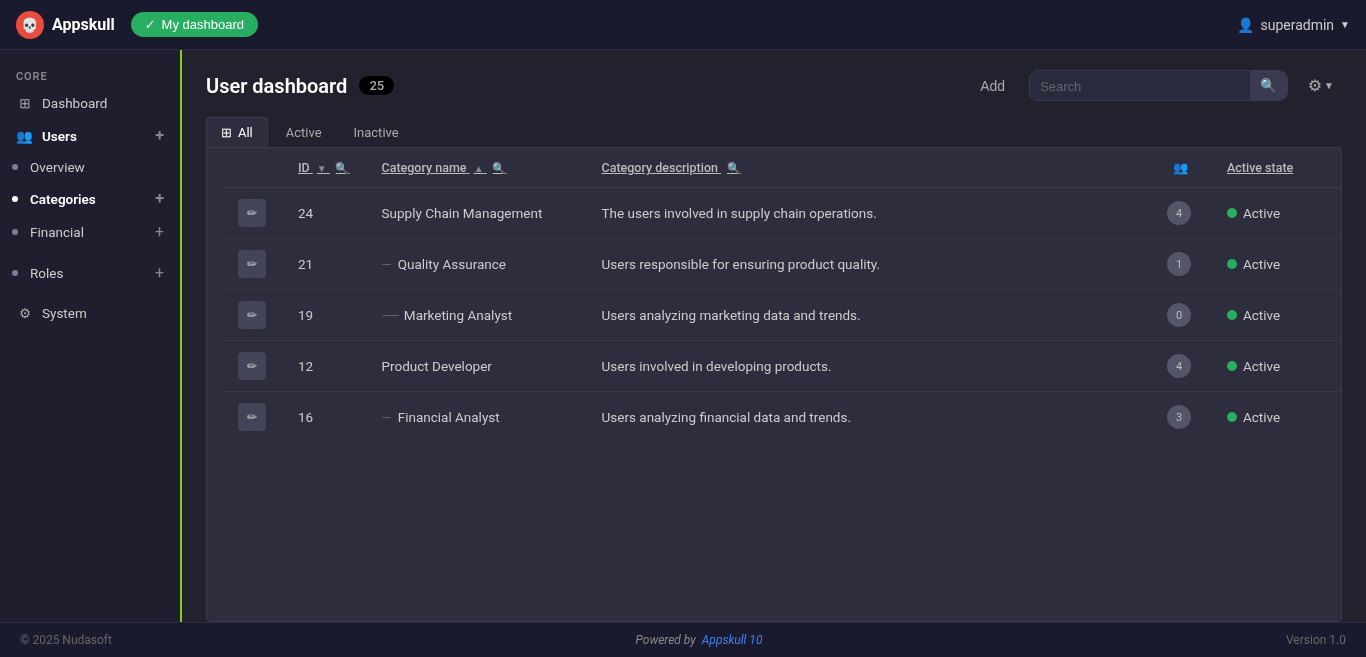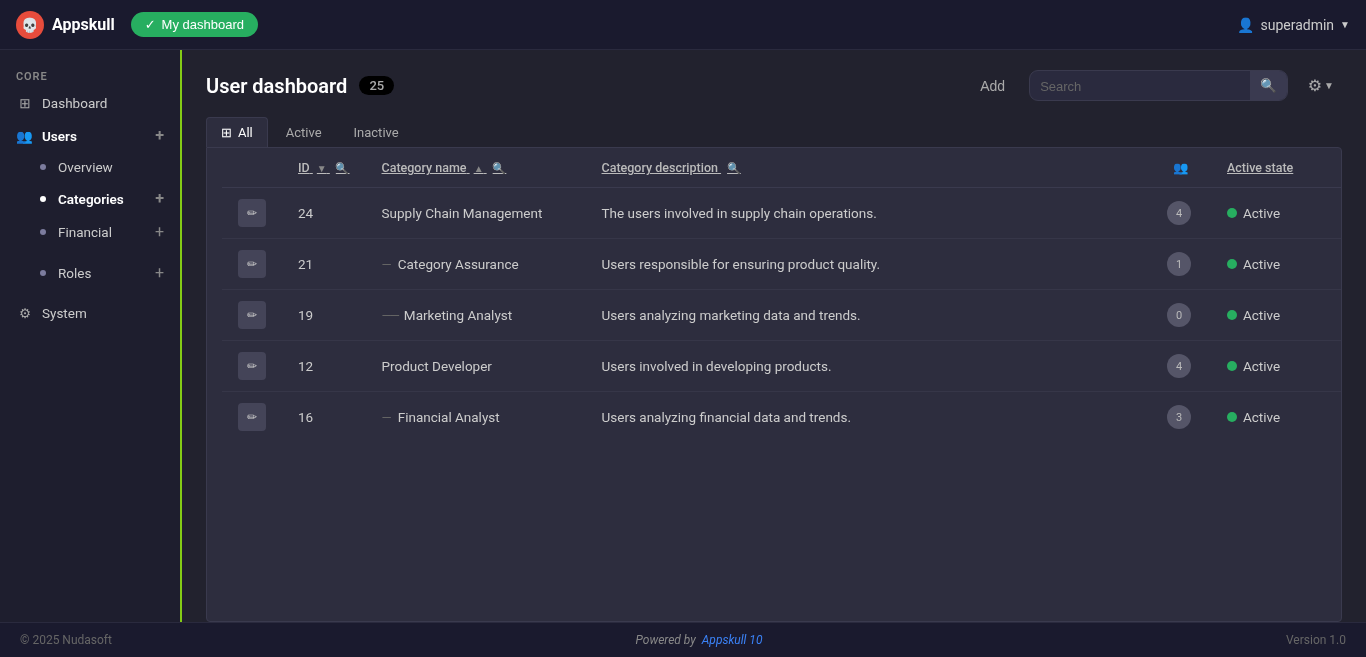--- a/index.html
+++ b/index.html
@@ -116,21 +116,21 @@
       cursor: pointer;
     }
     .sidebar-item .dot {
       width: 6px;
       height: 6px;
       background: #7c7c9e;
       border-radius: 50%;
       margin-right: 4px;
       flex-shrink: 0;
     }
-    .sidebar-sub { padding-left: 40px; text-align: center; }
+    .sidebar-sub { padding-left: 12px; text-align: center; }
     .sidebar-spacer { height: 8px; }
 
     
     .content {
       flex: 1;
       background: #22222e;
       display: flex;
       flex-direction: column;
       overflow: hidden;
       padding: 20px 24px 0;
@@ -500,21 +500,21 @@
               </td>
             </tr>
             <tr>
               <td class="col-edit">
                 <button class="edit-btn">✏</button>
               </td>
               <td class="col-id">21</td>
               <td class="col-name">
                 <div class="indent-1">
                   <span class="indent-dash">—</span>
-                  <span>Category Assurance</span>
+                  <span>Quality Assurance</span>
                 </div>
               </td>
               <td class="col-desc">Users responsible for ensuring product quality.</td>
               <td class="col-users">
                 <div class="user-count">1</div>
               </td>
               <td class="col-state">
                 <div class="active-state">
                   <span class="active-dot"></span>
                   <span>Active</span>

